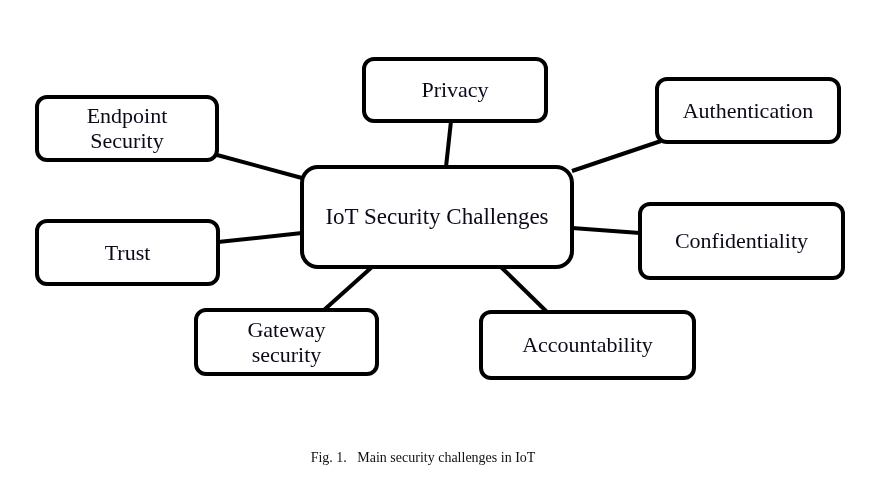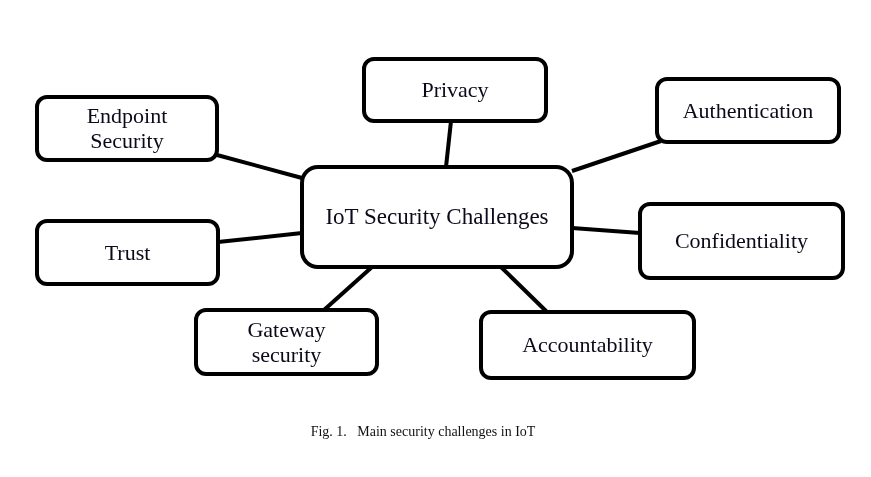--- a/index.html
+++ b/index.html
@@ -3,21 +3,21 @@
 <meta charset="utf-8">
 <style>
   html, body { margin: 0; padding: 0; background: #ffffff; }
   body { width: 871px; height: 477px; position: relative; overflow: hidden; }
   #diagram { position: absolute; left: 0; top: 0; width: 871px; height: 477px; }
   .node-rect { fill: #ffffff; stroke: #000000; stroke-width: 4; }
   .edge { stroke: #000000; stroke-width: 4; stroke-linecap: butt; }
   .node-text { font-family: "Liberation Serif", serif; font-size: 22px; fill: #0a0a1a; text-anchor: middle; }
   .center-text { font-size: 23px; }
   .caption {
-    position: absolute; left: 0; width: 846px; top: 424px;
+    position: absolute; left: 0; width: 846px; top: 450px;
     text-align: center;
     font-family: "Liberation Serif", serif; font-size: 14px; color: #111111;
     white-space: pre;
   }
 </style>
 </head>
 <body>
 
 <svg id="diagram" xmlns="http://www.w3.org/2000/svg" viewBox="0 0 871 477">
   <g id="edges-layer">

